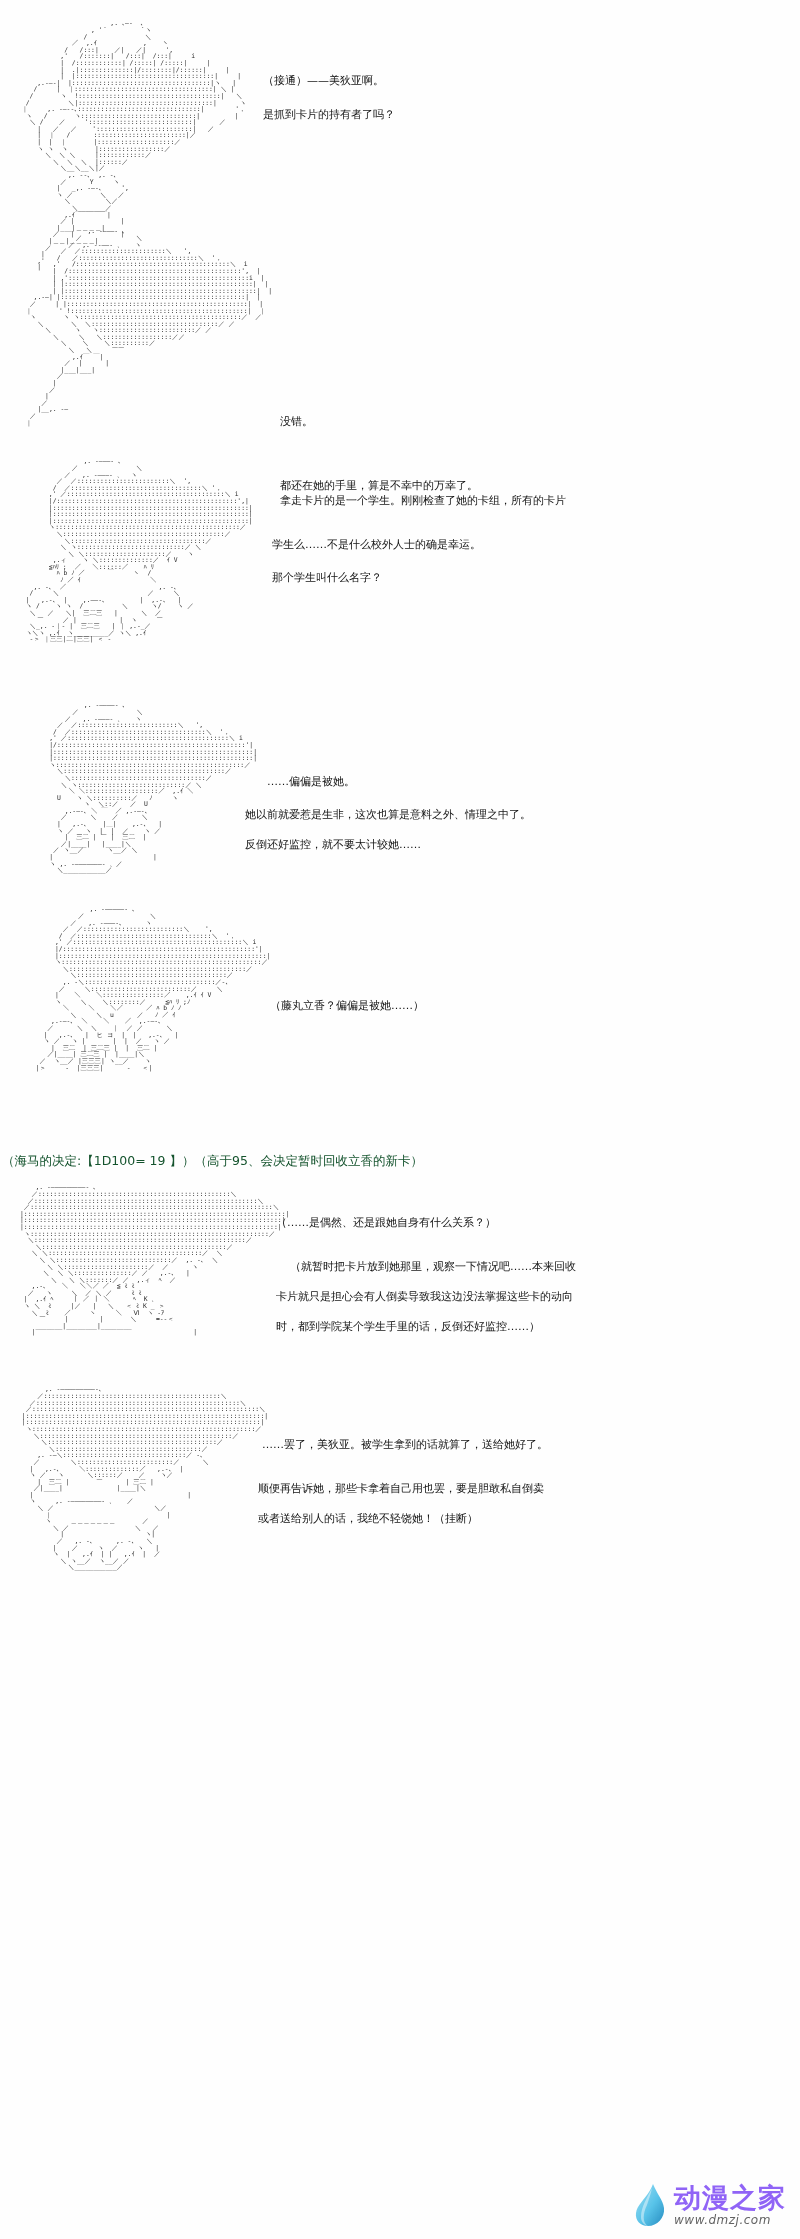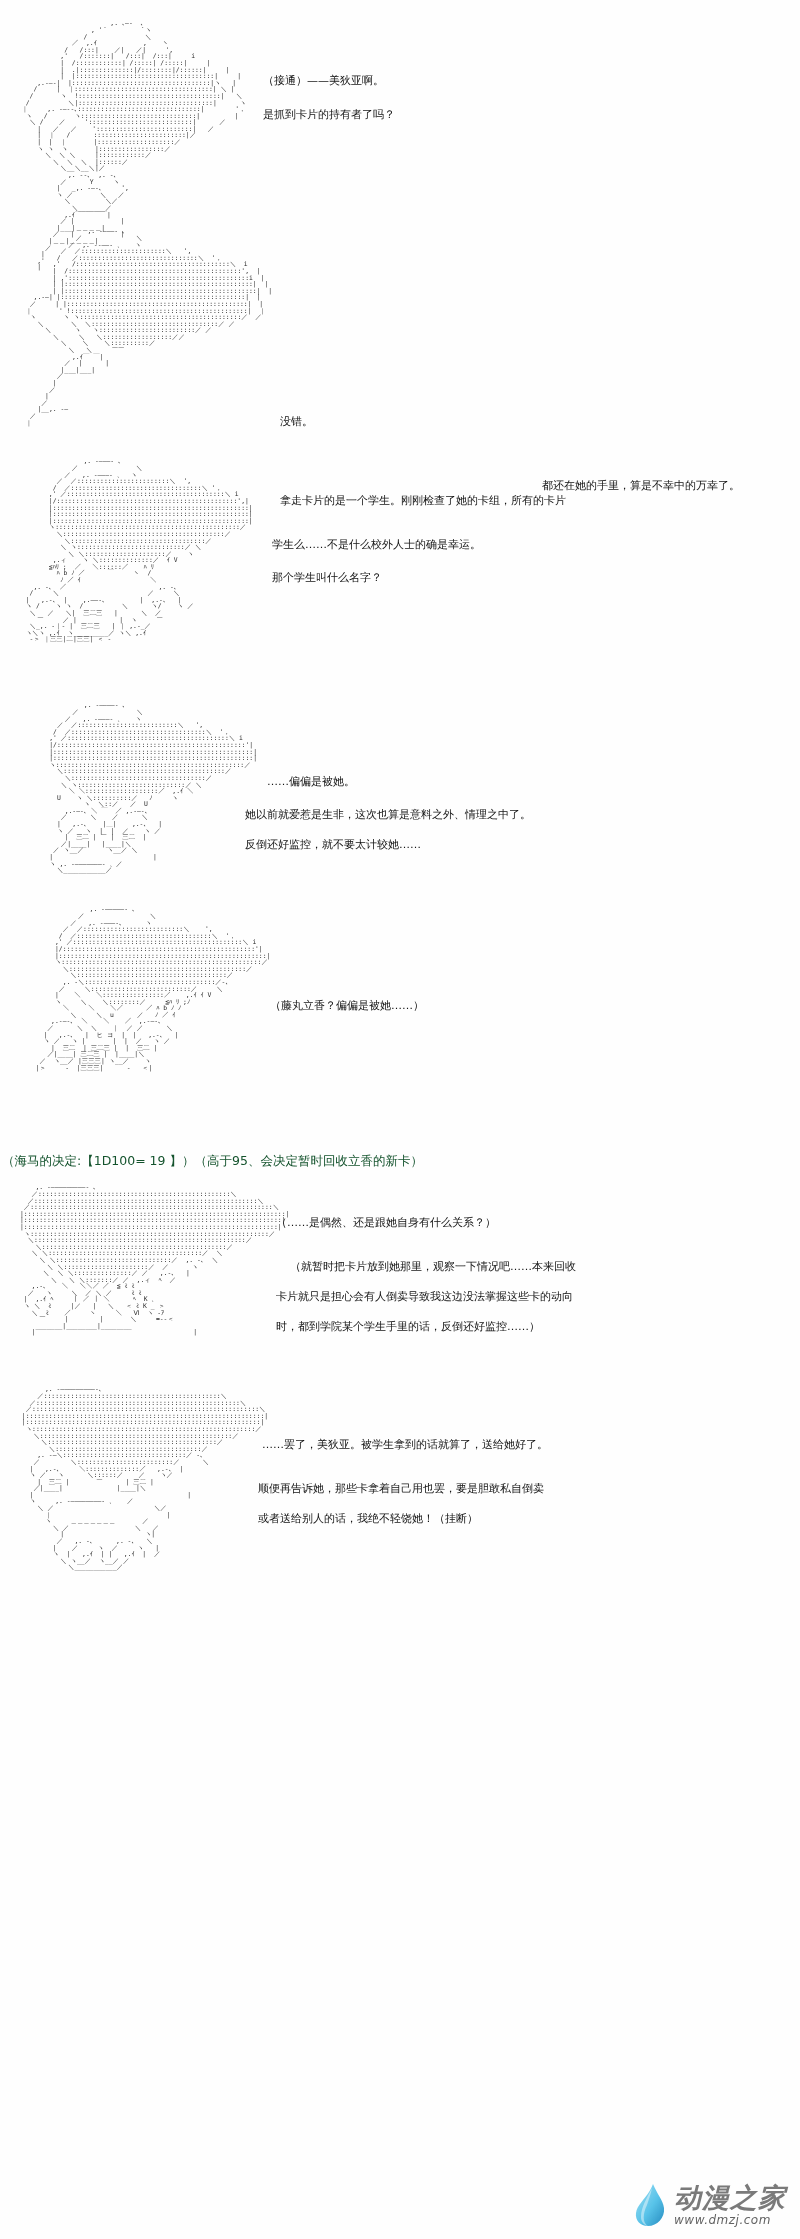--- a/index.html
+++ b/index.html
@@ -79,22 +79,21 @@
   #watermark .wm-text {
     display: flex;
     flex-direction: column;
     align-items: flex-start;
     line-height: 1;
   }
   #watermark .wm-main {
     font-family: "DejaVu Sans", "Liberation Sans", sans-serif;
     font-size: 27px;
     font-weight: bold;
-    font-style: italic;
-    color: #737373;
+    color: #8b5cf6;
     letter-spacing: 1px;
   }
   #watermark .wm-url {
     font-family: "DejaVu Sans", "Liberation Sans", sans-serif;
     font-size: 12px;
     font-style: italic;
     color: #5a5a5a;
     margin-top: 3px;
     letter-spacing: 0.5px;
   }
@@ -172,21 +171,21 @@
          ／
         |
        ／
       |
      ／
     |__,. -―
   ／
  ｜</pre>
   <div class="dlg" style="left:280px; top:407px; width:430px;">没错。</div>
   <div class="dlg" style="left:280px; top:441px; width:460px;margin-top:45px;">拿走卡片的是一个学生。刚刚检查了她的卡组，所有的卡片</div>
-  <div class="dlg" style="left:280px; top:471px; width:460px;text-align:right;">都还在她的手里，算是不幸中的万幸了。</div>
+  <div class="dlg" style="left:280px; top:471px; width:460px;">都还在她的手里，算是不幸中的万幸了。</div>
 
   <div class="sep" style="top:435px;"></div>
 
   <pre class="aa" style="left:18px; top:452px; width:265px;">                 ,. -―――- ､
               ／               ＼
             ／   ,. -―――- 、  ヽ
           ／  ／::::::::::::::::::::::::＼  ',
          /  ／::::::::::::::::::::::::::::::::::＼ '，
         ,' ／:::::::::::::::::::::::::::::::::::::::::＼ i
         |/:::::::::::::::::::::::::::::::::::::::::::::::',|

